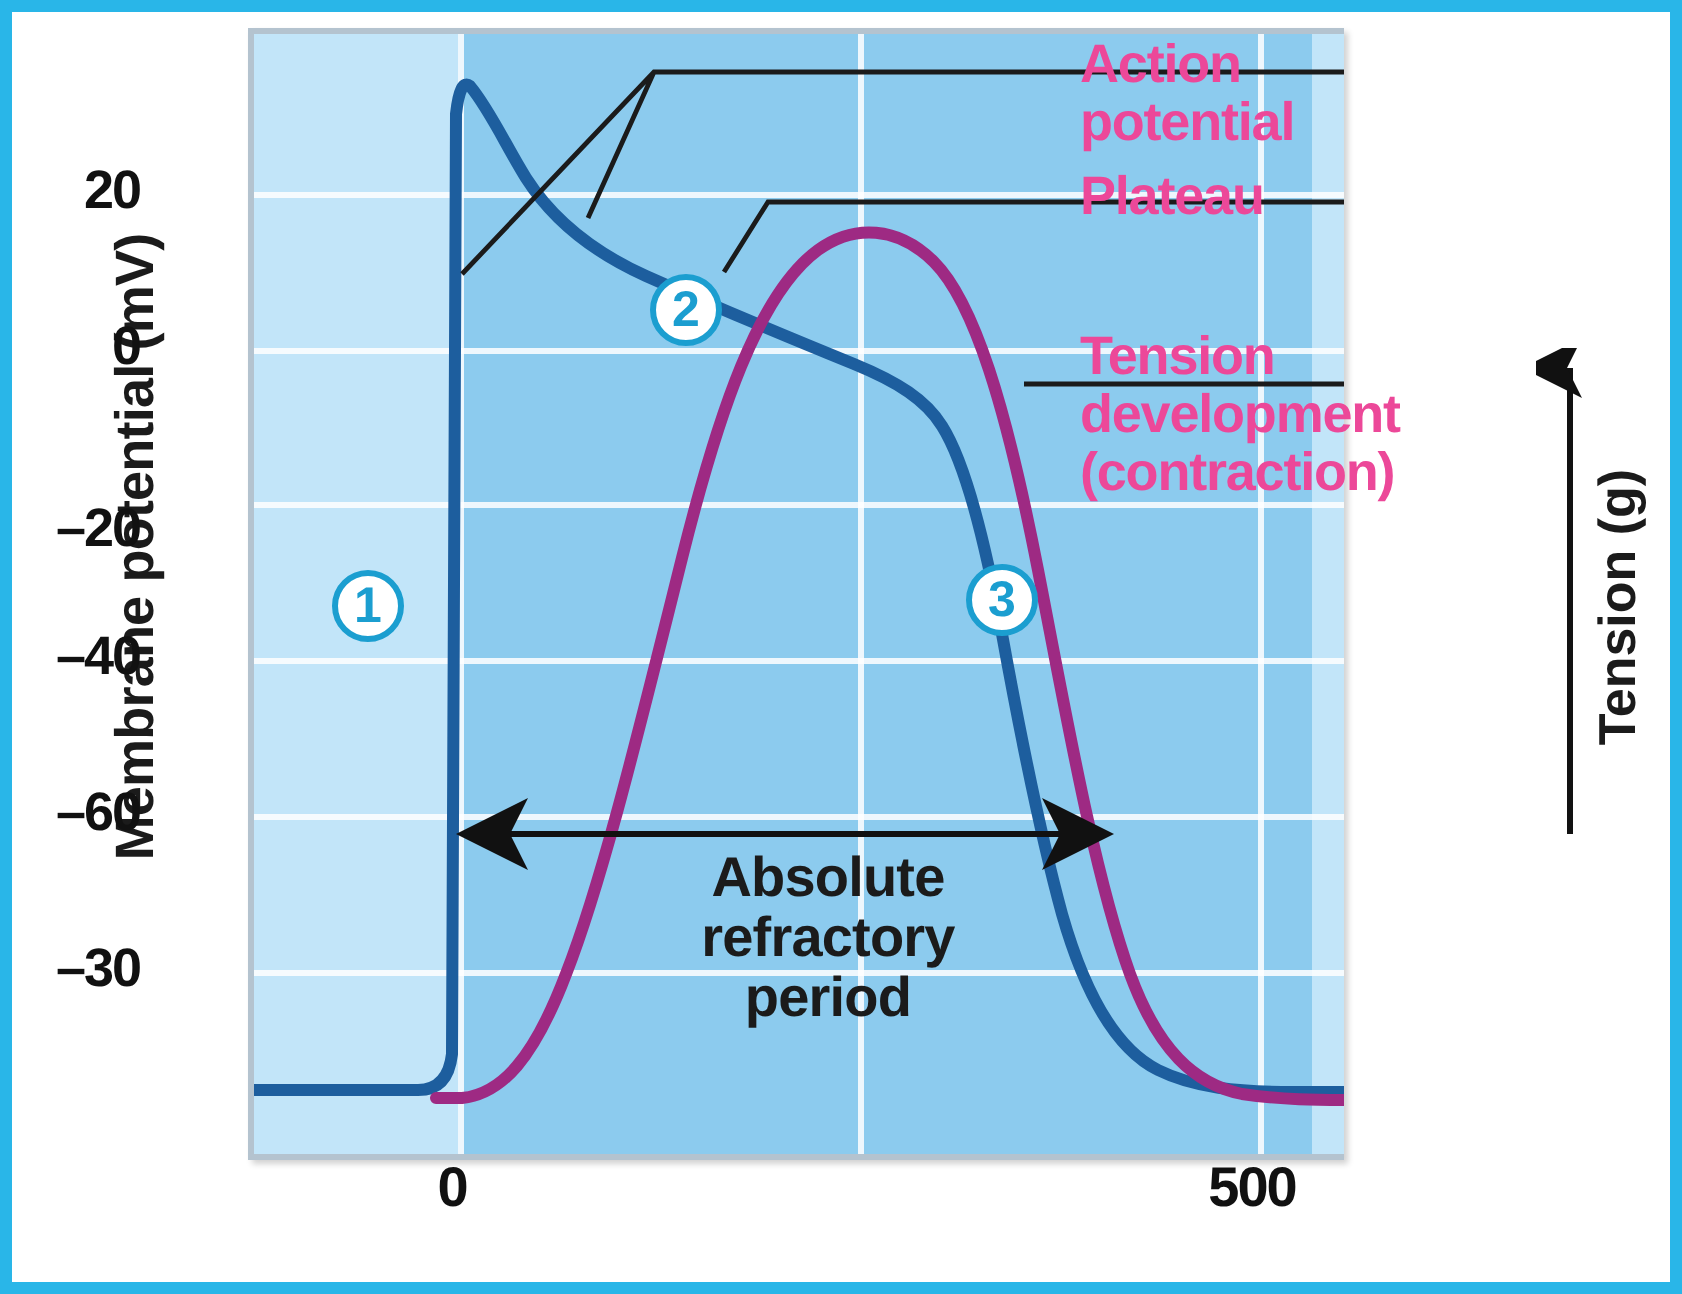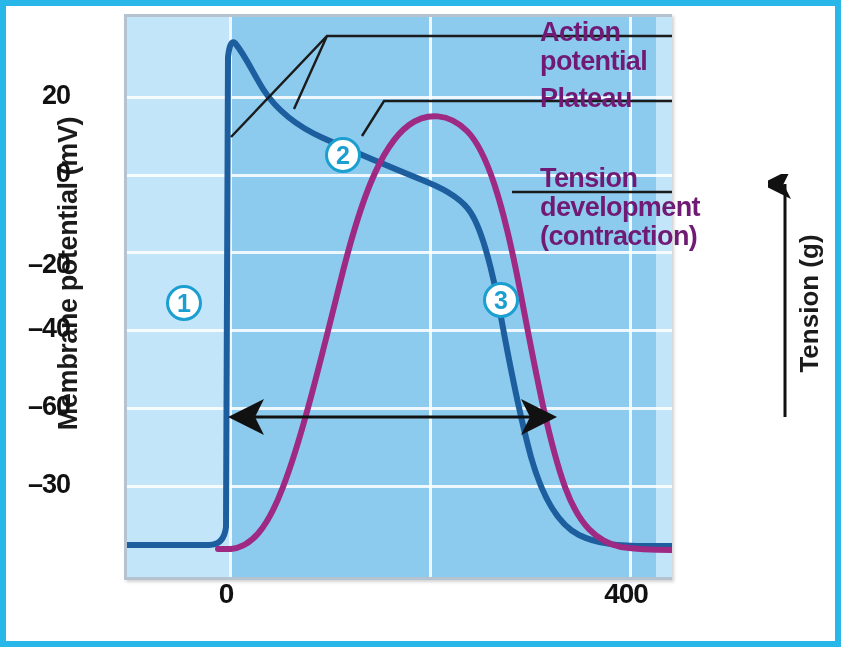--- a/index.html
+++ b/index.html
@@ -98,21 +98,21 @@
     left:258px; top:418px;
     width:300px;
     text-align:center;
     font-size:28px;font-weight:bold;color:#1b1b1b;
     line-height:30px;
     letter-spacing:-0.4px;
   }
 
   .legend-text{
     position:absolute;
-    font-size:27px;font-weight:bold;color:#701a75;
+    font-size:27px;font-weight:bold;color:#ec4899;
     line-height:29px;
     letter-spacing:-0.6px;
   }
   #legend-action{left:534px;top:12px;}
   #legend-plateau{left:534px;top:78px;}
   #legend-tension{left:534px;top:158px;}
 </style>
 </head>
 <body>
 
@@ -121,21 +121,21 @@
   <div id="ylabel">Membrane potential (mV)</div>
 
   <div class="ytick" style="top:74px">20</div>
   <div class="ytick" style="top:152px">0</div>
   <div class="ytick" style="top:243px">–20</div>
   <div class="ytick" style="top:307px">–40</div>
   <div class="ytick" style="top:385px">–60</div>
   <div class="ytick" style="top:463px">–30</div>
 
   <div class="xtick" style="left:175px">0</div>
-  <div class="xtick" style="left:575px">400</div>
+  <div class="xtick" style="left:575px">500</div>
 
 
   <div id="tension-axis-label">Tension (g)</div>
   <svg style="position:absolute;left:762px;top:168px;" width="36" height="245">
     <defs>
       <marker id="upArrow" markerWidth="10" markerHeight="10" refX="5" refY="8" orient="auto">
         <path d="M5,0 L10,10 L5,7.5 L0,10 Z" fill="#111"></path>
       </marker>
     </defs>
     <line x1="17" y1="243" x2="17" y2="10" stroke="#111" stroke-width="3" marker-end="url(#upArrow)"></line>
@@ -198,20 +198,25 @@
         <line x1="107" y1="400" x2="424" y2="400" stroke="#111" stroke-width="3" marker-start="url(#arrL)" marker-end="url(#arrR)"></line>
       </svg>
 
     </div>
   </div>
 
   <div class="step" style="left:160px;top:279px">1</div>
   <div class="step" style="left:319px;top:131px">2</div>
   <div class="step" style="left:477px;top:276px">3</div>
 
+  <div id="refractory-text">
+    <div>Absolute</div>
+    <div>refractory</div>
+    <div>period</div>
+  </div>
 
   <div class="legend-text" id="legend-action">
     <div>Action</div>
     <div>potential</div>
   </div>
 
   <div class="legend-text" id="legend-tension">
     <div>Tension</div>
     <div>development</div>
     <div>(contraction)</div>

